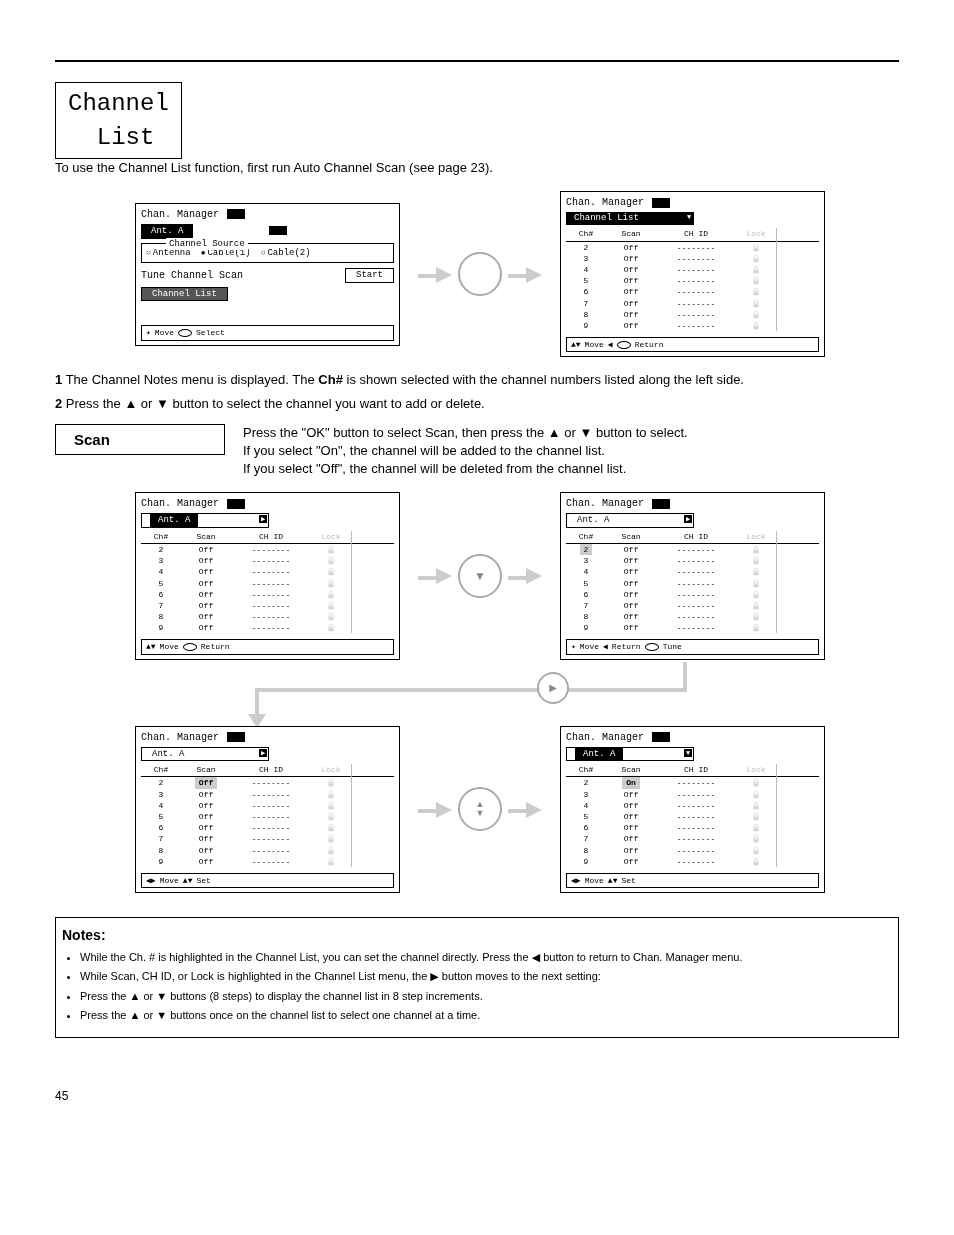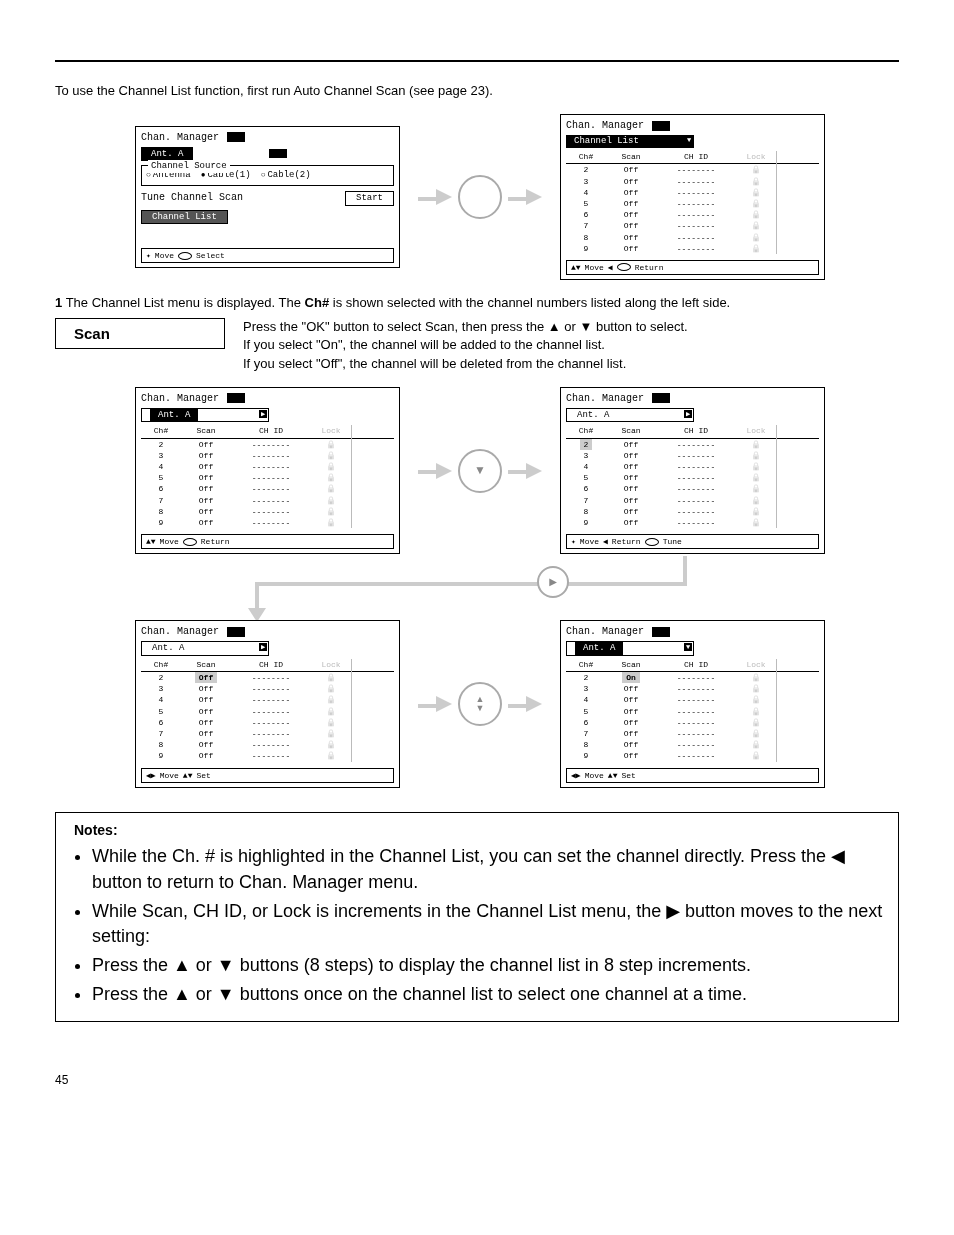--- a/index.html
+++ b/index.html
@@ -85,21 +85,21 @@
   }
   .fieldset {
     border: 1px solid #000;
     margin-top: 4px;
     padding: 3px 4px;
     position: relative;
   }
   .fieldset-legend {
     position: absolute;
     top: -6px;
-    left: 6px;
+    left: 24px;
     background: #fff;
     padding: 0 3px;
     font-size: 9px;
   }
   .radio-row { display: flex; gap: 10px; font-size: 9px; align-items: flex-start;}
   .radio-open::before { content: "○"; margin-right: 2px; font-size: 8px;}
   .radio-fill::before { content: "●"; margin-right: 2px; font-size: 8px;}
   .btn-small {
     display: inline-block;
     border: 1px solid #000;
@@ -221,26 +221,26 @@
     top: 6px;
     width: 32px; height: 32px;
     border: 2px solid #aaa;
     border-radius: 50%;
     display: flex; align-items: center; justify-content: center;
     color: #888; font-size: 10px;
     background: #fff;
   }
   .notes-box {
     border: 1.5px solid #000;
-    padding: 8px 10px 10px 18px;
+    padding: 8px 10px 10px 6px;
     margin-top: 24px;
   }
   .notes-h { font-weight: bold; font-size: 14px; margin-bottom: 4px; }
   .notes-box ul { margin: 2px 0 0 4px; padding-left: 14px; }
-  .notes-box li { margin-bottom: 4px; font-size: 18px; }
+  .notes-box li { margin-bottom: 4px; font-size: 11px; }
   .step-num { font-weight: bold; display: inline; }
   .step-body { display: inline; }
   .ant-sel-full {
     display: inline-block;
     background: #000;
     color: #fff;
     padding: 0px 8px;
     font-size: 9px;
     margin-top: 2px;
     width: 128px;
@@ -249,20 +249,22 @@
 </style>
 </head>
 <body>
 <div class="page" style="position:relative">
 
 <div class="rule"></div>
 
 
 
 
+<div class="label-box" style="white-space:pre;">Channel
+ List</div>
 
 
 <p style="margin:0 0 8px 0;">To use the Channel List function, first run Auto Channel Scan (see page 23).</p>
 
 
 <div class="ui-row">
 
   <div class="ui-panel">
     <div><span>Chan. Manager</span> <span class="title-mark"></span></div>
     <div class="ant-tab">Ant. A</div>
@@ -364,27 +366,31 @@
       <span class="footer-oval"></span>
       <span>Return</span>
     </div>
   </div>
 </div>
 
 
 <p style="margin:14px 0 6px 0;">
   <span class="step-num">1</span>
   <span class="step-body">
-    <span>The Channel List menu is displayed. The</span>
+    <span>The Channel Notes menu is displayed. The</span>
     <span class="bold">Ch#</span>
     <span> is shown selected with the channel numbers listed along the left side.</span>
   </span>
 </p>
 
 
+<p style="margin:2px 0 10px 0;">
+  <span class="step-num">2</span>
+  <span class="step-body">Press the ▲ or ▼ button to select the channel you want to add or delete.</span>
+</p>
 
 
 <div class="sub-wrap">
   <div class="sub-box">Scan</div>
   <div class="sub-text">
     <div>Press the "OK" button to select Scan, then press the ▲ or ▼ button to select.</div>
     <div>If you select "On", the channel will be added to the channel list.</div>
     <div>If you select "Off", the channel will be deleted from the channel list.</div>
   </div>
 </div>
@@ -696,21 +702,21 @@
       <span>Set</span>
     </div>
   </div>
 </div>
 
 
 <div class="notes-box">
   <div class="notes-h">Notes:</div>
   <ul>
     <li>While the Ch. # is highlighted in the Channel List, you can set the channel directly. Press the ◀ button to return to Chan. Manager menu.</li>
-    <li>While Scan, CH ID, or Lock is increments in the Channel List menu, the ▶ button moves to the next setting:</li>
+    <li>While Scan, CH ID, or Lock is highlighted in the Channel List menu, the ▶ button moves to the next setting:</li>
     <li>Press the ▲ or ▼ buttons (8 steps) to display the channel list in 8 step increments.</li>
     <li>Press the ▲ or ▼ buttons once on the channel list to select one channel at a time.</li>
   </ul>
 </div>
 
 
 <div style="margin-top:50px;font-size:12px;">45</div>
 
 </div>
 

